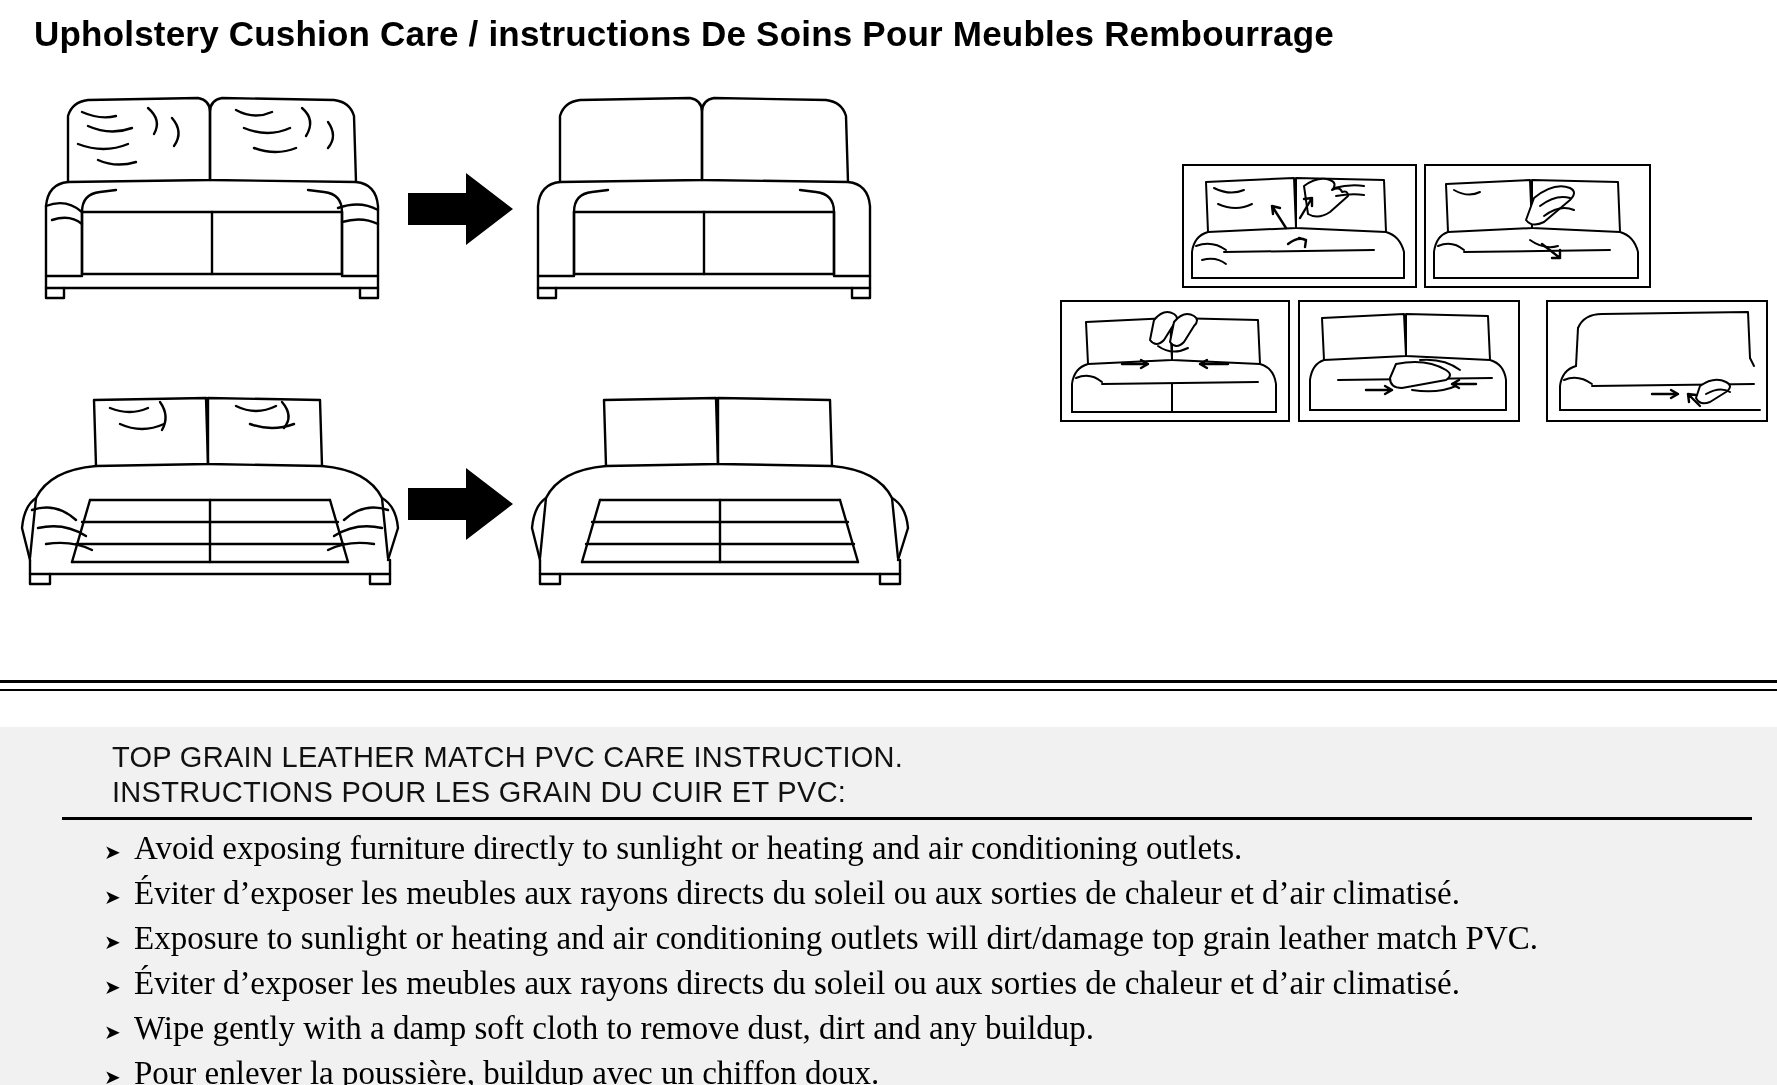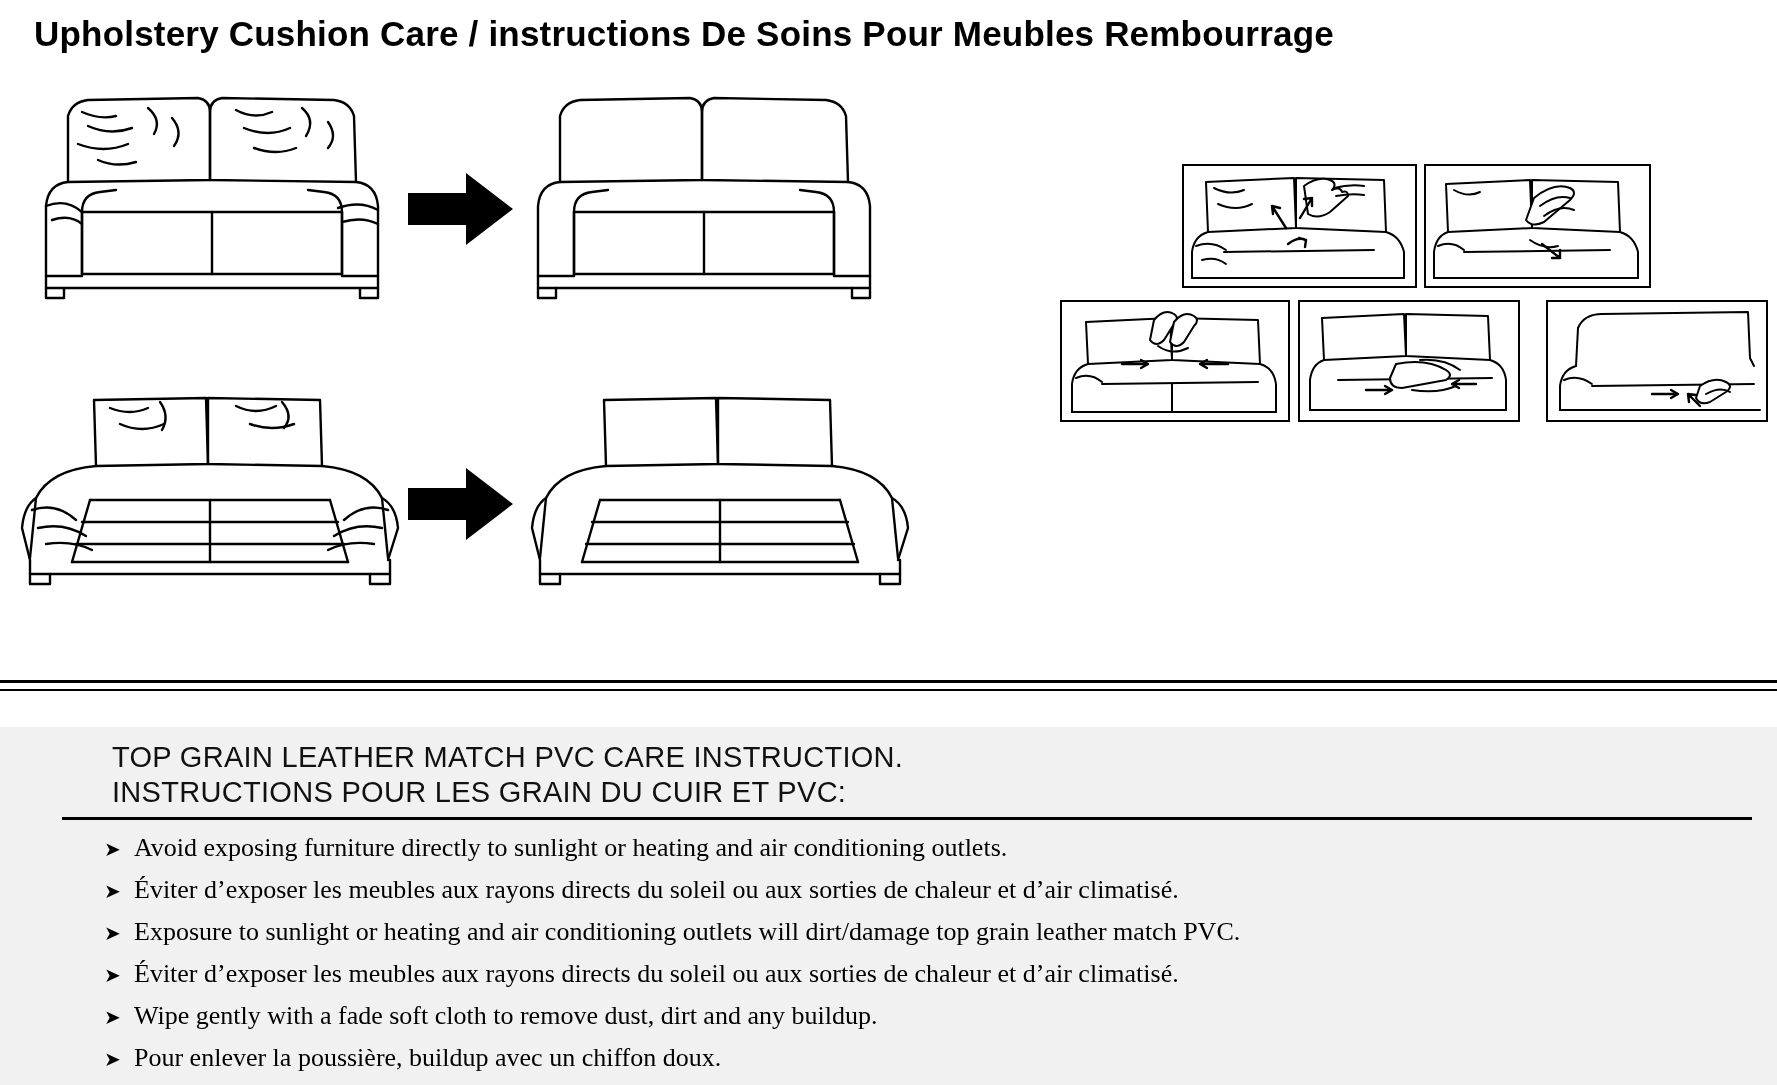--- a/index.html
+++ b/index.html
@@ -123,21 +123,21 @@
     width: 30px;
     flex: 0 0 30px;
     font-size: 20px;
     line-height: 32px;
     color: #000;
     text-align: left;
     padding-left: 4px;
   }
   .bullet-text {
     font-family: "Liberation Serif", serif;
-    font-size: 26px;
+    font-size: 33px;
     line-height: 32px;
     color: #000;
     white-space: nowrap;
   }
 </style>
 </head>
 <body>
 
 <div class="page">
 
@@ -419,21 +419,21 @@
         <span class="bullet-text">Exposure to sunlight or heating and air conditioning outlets will dirt/damage top grain leather match PVC.</span>
       </div>
 
       <div class="bullet-row">
         <span class="bullet-mark">➤</span>
         <span class="bullet-text">Éviter d’exposer les meubles aux rayons directs du soleil ou aux sorties de chaleur et d’air climatisé.</span>
       </div>
 
       <div class="bullet-row">
         <span class="bullet-mark">➤</span>
-        <span class="bullet-text">Wipe gently with a fade soft cloth to remove dust, dirt and any buildup.</span>
+        <span class="bullet-text">Wipe gently with a damp soft cloth to remove dust, dirt and any buildup.</span>
       </div>
 
       <div class="bullet-row">
         <span class="bullet-mark">➤</span>
         <span class="bullet-text">Pour enlever la poussière, buildup avec un chiffon doux.</span>
       </div>
 
     </div>
   </div>
 

